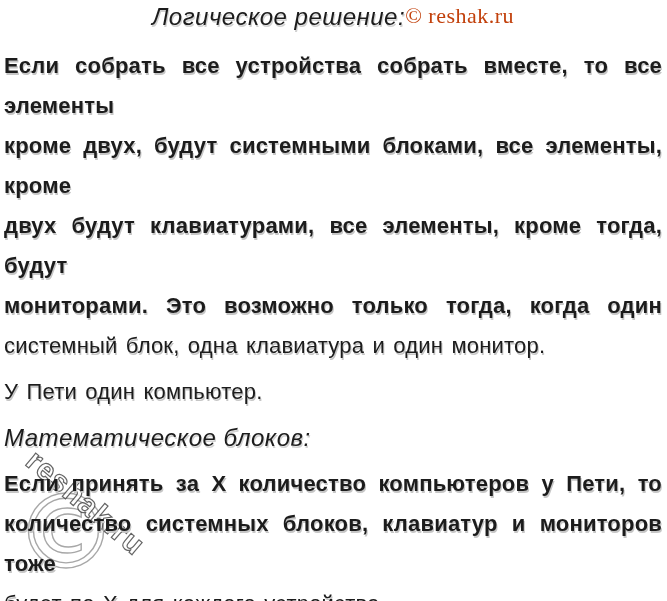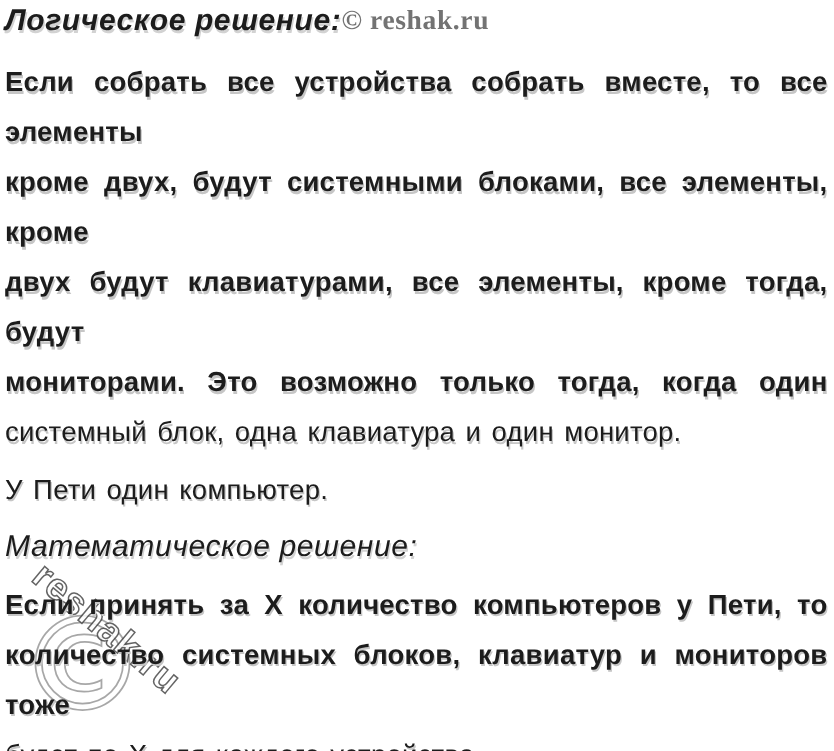--- a/index.html
+++ b/index.html
@@ -41,38 +41,37 @@
     stroke-width: 1.4px;
     opacity: 0.6;
   }
   .content {
     position: relative;
     z-index: 1;
     padding: 3px 5px 0 4px;
   }
   .header-row {
     display: flex;
-    justify-content: flex-start;
+    justify-content: center;
     align-items: flex-start;
     height: 43px;
-    font-weight: bold;
   }
   .h-italic {
     font-style: italic;
     font-size: 24px;
     line-height: 28px;
     letter-spacing: 0.5px;
     text-shadow: 1px 2px 0 #d2d2d2;
   }
   .copyright {
     font-family: "Liberation Serif", serif;
     font-style: normal;
     font-size: 22px;
     line-height: 26px;
-    color: #737373;
+    color: #c2410c;
     text-shadow: none;
   }
   .h2 {
     display: block;
     line-height: 40px;
     margin: 0 0 6px 0;
   }
   .para {
     margin: 0 0 6px 0;
     font-size: 22px;
@@ -116,21 +115,21 @@
       <span class="ln j">кроме двух, будут системными блоками, все элементы, кроме</span>
       <span class="ln j">двух будут клавиатурами, все элементы, кроме тогда, будут</span>
       <span class="ln j">мониторами. Это возможно только тогда, когда один</span>
       <span class="ln">системный блок, одна клавиатура и один монитор.</span>
     </p>
 
     <p class="para">
       <span class="ln">У Пети один компьютер.</span>
     </p>
 
-    <span class="h-italic h2">Математическое решение:</span>
+    <span class="h-italic h2">Математическое блоков:</span>
 
     <p class="para">
       <span class="ln j">Если принять за X количество компьютеров у Пети, то</span>
       <span class="ln j">количество системных блоков, клавиатур и мониторов тоже</span>
       <span class="ln">будет по X для каждого устройства.</span>
     </p>
 
     <p class="para gap-lg">
       <span class="ln">Всех устройств вместе будет 8*X.</span>
     </p>

